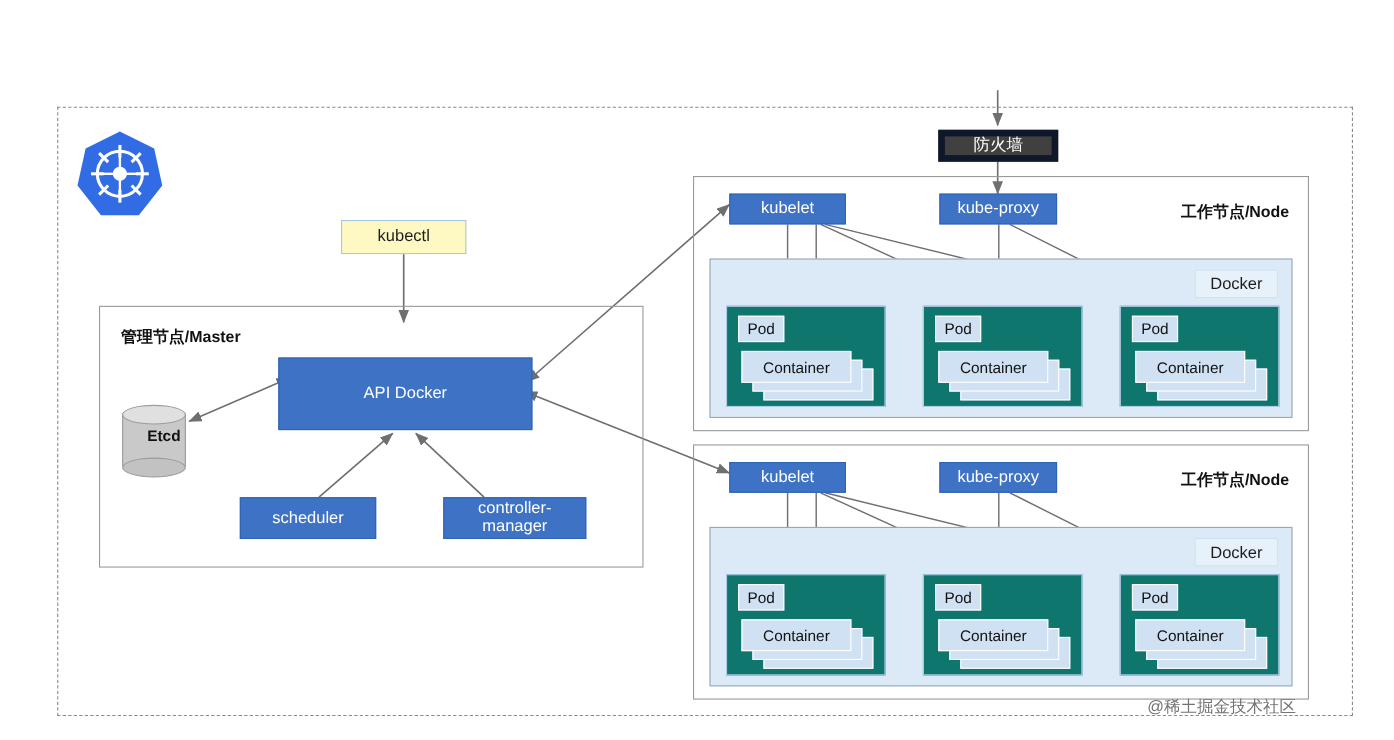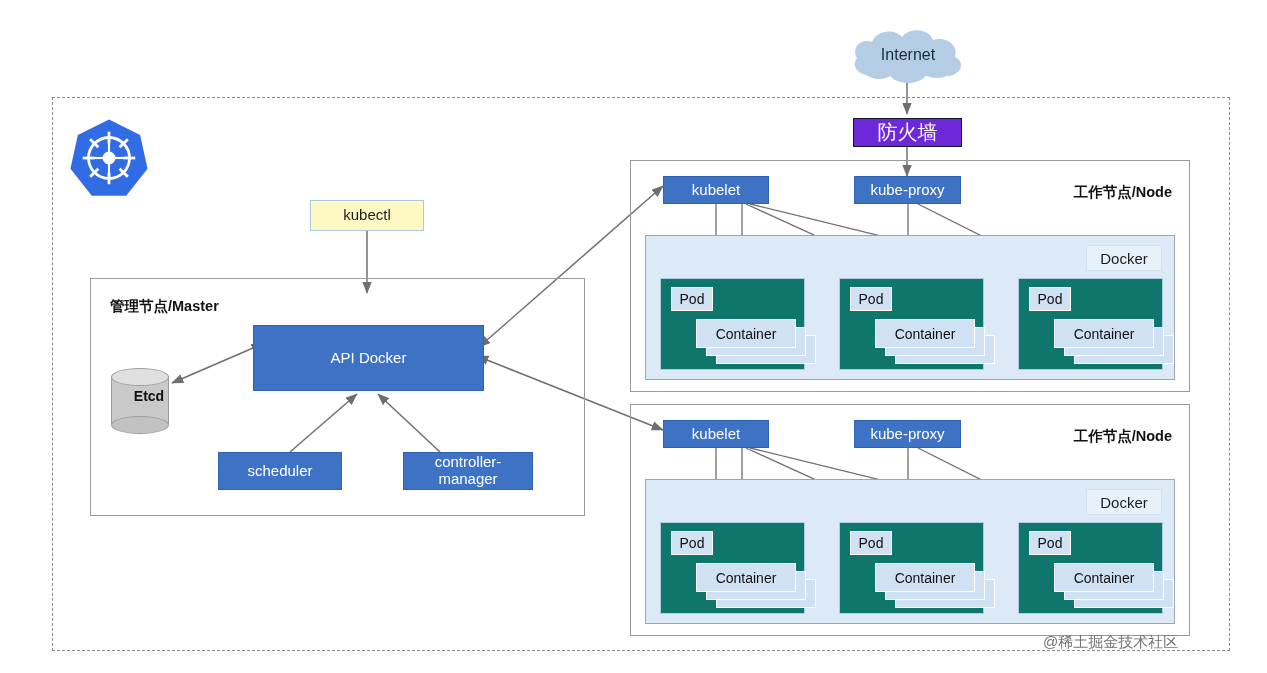--- a/index.html
+++ b/index.html
@@ -28,22 +28,22 @@
   .box-light-blue{
     background:#fef9c3;color:#1d1d1d;font-size:15px;
     border:1px solid #a9c8e2;
   }
   .box-auth{
     background:#c3dbf0;color:#1d1d1d;font-size:15px;
     border:1px solid #b2cfe8;
     margin-top:36px;
   }
   .box-firewall{
-    background:#6d28d9;color:#ffffff;font-size:20px;
-    border:1px solid #0f172a;
+    background:#404040;color:#ffffff;font-size:15px;
+    border:6px solid #0f172a;
   }
 
   
   .panel{
     border:1.4px solid #9a9a9a;background:transparent;
   }
   .panel-title{
     font-size:14.5px;font-weight:bold;color:#111111;white-space:nowrap;
   }
 
@@ -59,21 +59,21 @@
   
   .pod{
     background:#0f766e;border:1px solid #aecbe4;
   }
   .pod-label{
     background:#cfe1f2;border:1px solid #ffffff;color:#111111;
     font-size:14px;display:flex;align-items:center;justify-content:center;
   }
   .container-stack{position:absolute;}
   .container-card{
-    position:absolute;background:#cfe1f2;border:1.4px solid #ffffff;margin-left:22px;
+    position:absolute;background:#cfe1f2;border:1.4px solid #ffffff;
   }
   .container-card.front{
     background:#cfe1f2;color:#111111;font-size:14px;
     display:flex;align-items:center;justify-content:center;
   }
 
   
   .etcd{width:56px;height:62px;}
   .etcd-body{
     position:absolute;left:0;top:8px;width:56px;height:48px;
@@ -149,30 +149,20 @@
     <line x1="918" y1="204" x2="1085" y2="288" stroke="#6f6f6f" stroke-width="1.3" marker-end="url(#ah)"></line>
 
     <line x1="716" y1="448" x2="716" y2="516" stroke="#6f6f6f" stroke-width="1.3" marker-end="url(#ah)"></line>
     <line x1="742" y1="448" x2="742" y2="564" stroke="#6f6f6f" stroke-width="1.3" marker-end="url(#ah)"></line>
     <line x1="746" y1="448" x2="908" y2="522" stroke="#6f6f6f" stroke-width="1.3" marker-end="url(#ah)"></line>
     <line x1="750" y1="448" x2="1085" y2="530" stroke="#6f6f6f" stroke-width="1.3" marker-end="url(#ah)"></line>
     <line x1="908" y1="448" x2="908" y2="520" stroke="#6f6f6f" stroke-width="1.3" marker-end="url(#ah)"></line>
     <line x1="918" y1="448" x2="1085" y2="532" stroke="#6f6f6f" stroke-width="1.3" marker-end="url(#ah)"></line>
   </svg>
 
-  <div class="abs" style="left:845px;top:26px;width:126px;height:58px;">
-    <svg width="126" height="58" viewBox="0 0 126 58">
-      <path d="M30 50 C12 50 6 40 12 32 C6 22 16 12 27 16 C31 4 50 2 57 11
-               C64 1 84 2 88 14 C102 10 114 20 110 31 C121 36 116 50 102 50 Z" fill="#b4cde4"></path>
-      <ellipse cx="34" cy="40" rx="17" ry="13" fill="#b4cde4"></ellipse>
-      <ellipse cx="63" cy="44" rx="20" ry="13" fill="#b4cde4"></ellipse>
-      <ellipse cx="92" cy="40" rx="17" ry="12" fill="#b4cde4"></ellipse>
-    </svg>
-    <div class="cloud-text">Internet</div>
-  </div>
 
   <div class="abs cluster-border"></div>
 
   <div class="abs box box-firewall" style="left:853px;top:118px;width:109px;height:29px;">防火墙</div>
 
   <div class="abs" style="left:68px;top:117px;width:82px;height:82px;">
     <svg width="82" height="82" viewBox="0 0 100 100">
       <polygon points="50,3 88,22 97,63 71,96 29,96 3,63 12,22" fill="#326ce5"></polygon>
       <g fill="none" stroke="#ffffff" stroke-width="3.4">
         <circle cx="50" cy="50" r="25"></circle>

